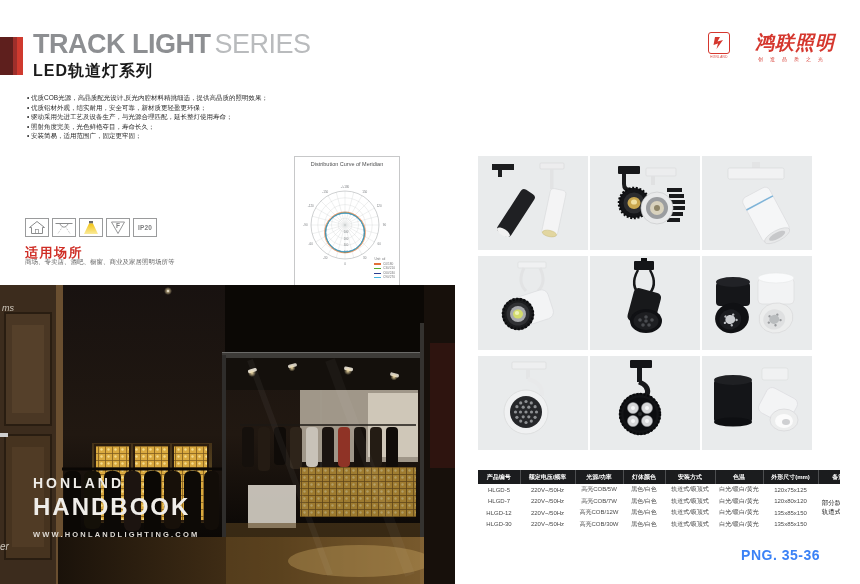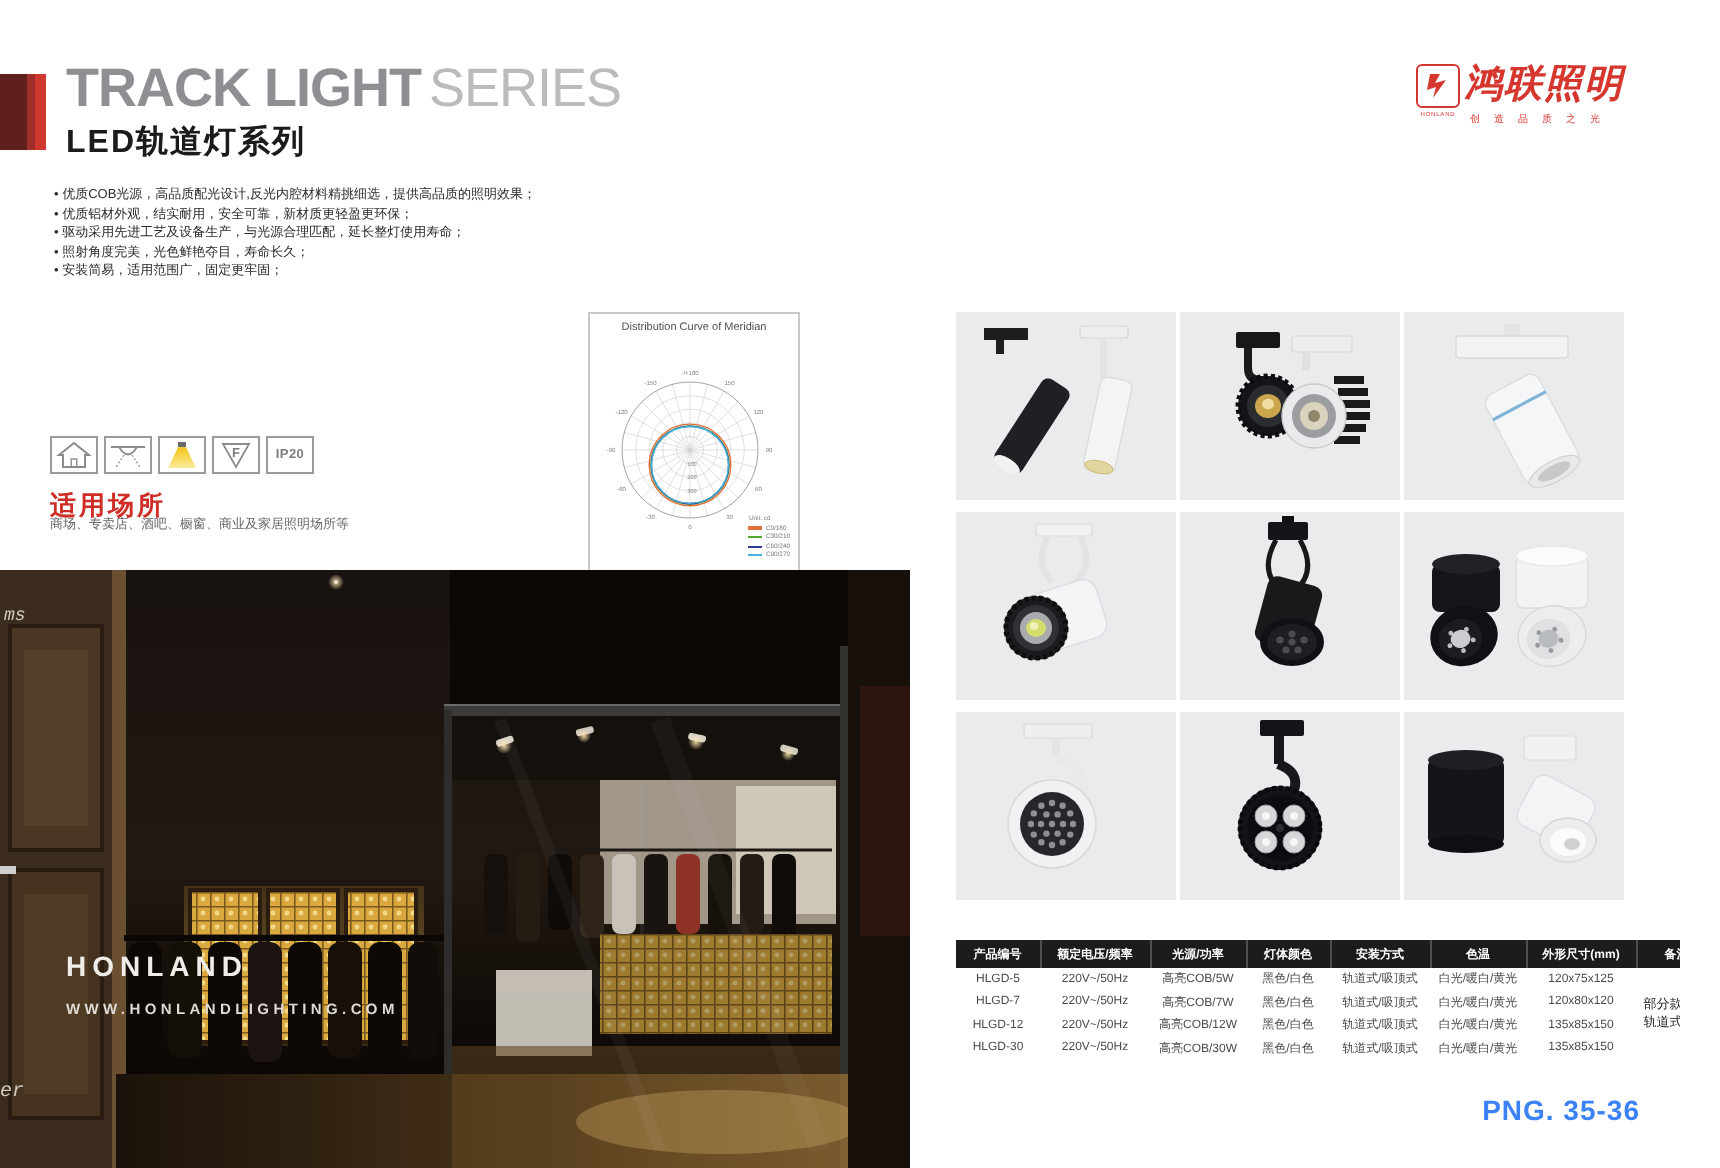--- a/index.html
+++ b/index.html
@@ -26,21 +26,21 @@
 
   
   .dist-panel{left:294px;top:156px;width:106px;height:132px;border:1px solid #c7c8c9;background:#fff}
   .dist-title{margin-top:4px;text-align:center;font-size:5.5px;color:#4e4f50}
   #polar{position:absolute;left:0;top:12px;width:106px;height:118px}
   .legend{position:absolute;right:4px;bottom:7px;font-size:3.2px;color:#77787a;line-height:4.6px}
   .legend .lg-row{display:flex;align-items:center;gap:1.5px}
   .legend .sw{display:inline-block;width:7px;height:1.2px}
 
   
-  .brand{left:708px;top:32px;display:flex;gap:2px;align-items:flex-start}
+  .brand{left:708px;top:32px;display:flex;gap:25px;align-items:flex-start}
   .logo-box{width:22px;height:22px;border:1.6px solid #d5372e;border-radius:3px;position:relative;display:flex;align-items:center;justify-content:center}
   .logo-mark-text{position:absolute;left:-2px;right:-2px;bottom:-6px;text-align:center;font-size:3px;color:#d5372e;letter-spacing:.4px}
   .logo-cn{font-size:19px;line-height:22px;font-weight:900;font-style:italic;color:#d5372e;letter-spacing:1px}
   .logo-tag{margin-top:2px;font-size:5px;color:#d5372e;letter-spacing:7px;text-indent:3px}
 
   
   .side-tab-dark{left:846px;top:30px;width:14px;height:93px;background:#87898c;display:flex;align-items:flex-end;justify-content:center;padding-bottom:5px}
   .tab-cn{writing-mode:vertical-rl;font-size:7px;letter-spacing:2.5px;color:#f2f2f2}
   .side-tab-light{left:846px;top:123px;width:14px;height:105px;background:#c9cbcd}
   .tab-en{position:absolute;left:0;top:0;width:105px;height:14px;line-height:14px;text-align:center;
@@ -48,21 +48,21 @@
     font-size:5.2px;letter-spacing:.4px;color:#64676a;white-space:nowrap}
   .tab-en .b{font-weight:bold;color:#55585b}
 
   
   .product-grid{left:478px;top:156px;width:334px;height:294px}
   .cell{position:absolute;width:110px;height:94px;background:#e9ebec;overflow:hidden}
 
   
   .photo{left:0;top:285px;width:455px;height:299px;background:#120d08}
   .photo svg{position:absolute;left:0;top:0}
-  .frag{position:absolute;color:#cfc8bd;font-family:Liberation Mono, monospace;font-style:italic}
+  .frag{position:absolute;color:#cfc8bd;font-family:Liberation Sans, sans-serif;font-style:italic}
   .frag1{left:2px;top:18px;font-size:9px}
   .frag2{left:0;top:256px;font-size:10px}
   .overlay{position:absolute;left:33px;top:190px;color:#efede9}
   .ov1{font-size:14px;font-weight:600;letter-spacing:3px}
   .ov2{font-size:24px;font-weight:bold;letter-spacing:2px;line-height:28px;margin-top:2px}
   .ov-url{margin-top:9px;font-size:7.5px;font-weight:bold;letter-spacing:2.2px;color:#dedad4}
 
   
   .spec{left:478px;top:470px;width:380px;border-collapse:collapse;table-layout:fixed}
   .spec th{background:#1b1c1e;color:#fff;font-size:6px;font-weight:bold;height:14px;border-left:1px solid #4d4e50}
@@ -530,20 +530,21 @@
       <rect x="424" y="0" width="31" height="299" fill="#17100b"></rect>
       <rect x="430" y="58" width="25" height="125" fill="#451713" opacity=".5"></rect>
 
       <line x1="250" y1="75" x2="330" y2="290" stroke="#ffffff" stroke-width="6" opacity=".04"></line>
       <line x1="330" y1="75" x2="410" y2="290" stroke="#ffffff" stroke-width="10" opacity=".03"></line>
     </svg>
     <div class="frag frag1">ms</div>
     <div class="frag frag2">er</div>
     <div class="overlay">
       <div class="ov1">HONLAND</div>
+      <div class="ov2">HANDBOOK</div>
       <div class="ov-url">WWW.HONLANDLIGHTING.COM</div>
     </div>
   </div>
 
   <table class="abs spec">
     <colgroup>
         <col style="width:42px">
         <col style="width:55px">
         <col style="width:48px">
         <col style="width:42px">

